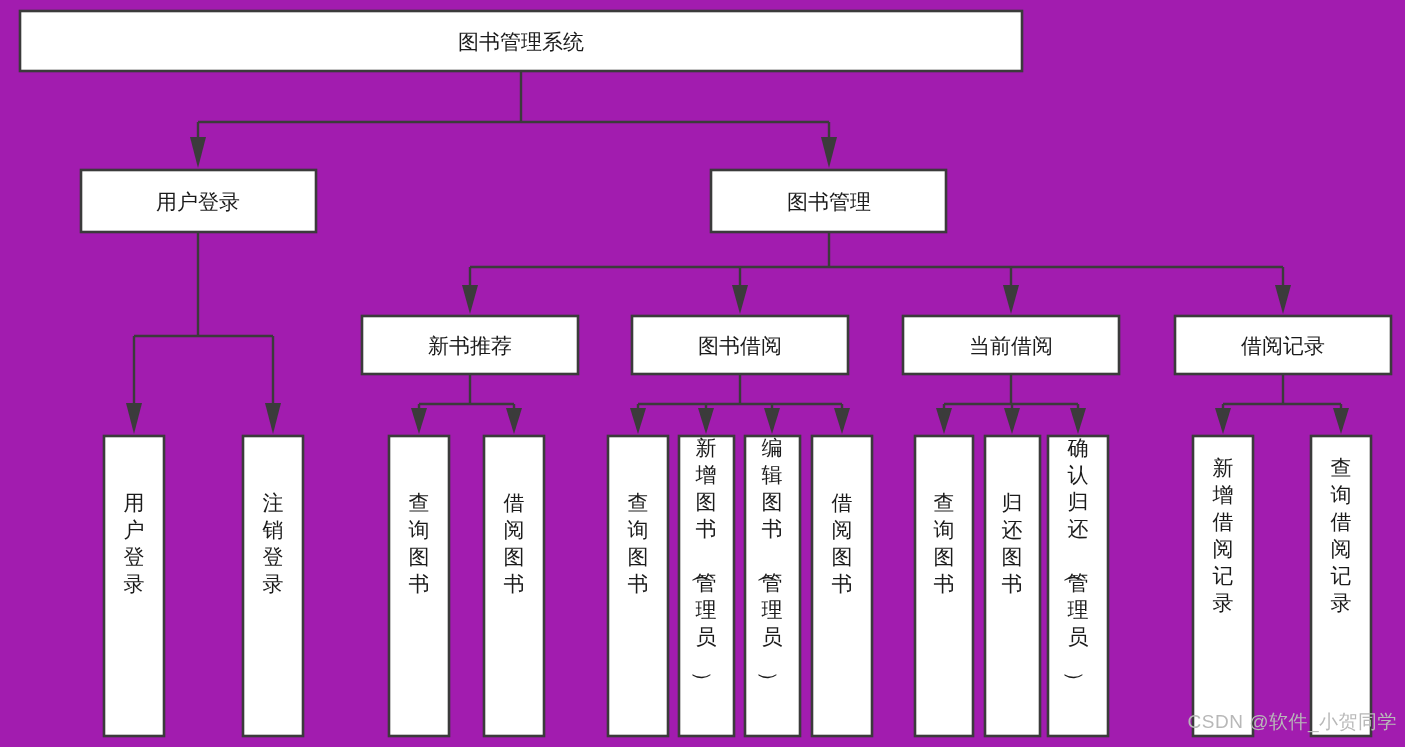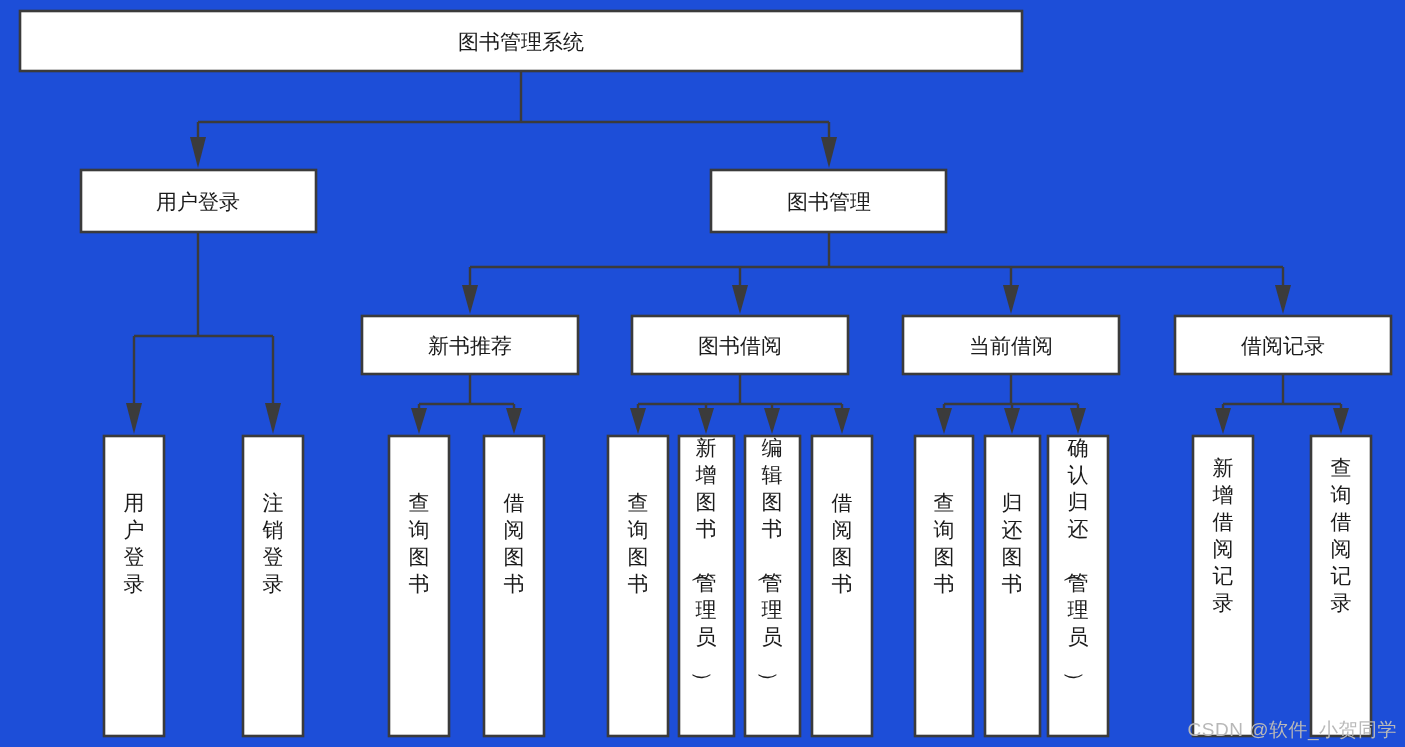--- a/index.html
+++ b/index.html
@@ -11,21 +11,21 @@
     width: 1405px;
     height: 747px;
     font-family: "Liberation Sans", "DejaVu Sans", sans-serif;
     overflow: hidden;
     position: relative;
   }
   #diagram-root {
     position: relative;
     width: 1405px;
     height: 747px;
-    background: #1d4ed8;
+    background: #a21caf;
   }
   svg#flow {
     position: absolute;
     left: 0;
     top: 0;
     width: 1405px;
     height: 747px;
     display: block;
   }
   .node-box {
@@ -51,21 +51,21 @@
   }
   .node-label-v {
     font-family: "Liberation Sans", "DejaVu Sans", sans-serif;
     font-size: 21px;
     fill: #1b1b1b;
     text-anchor: middle;
   }
   .watermark {
     position: absolute;
     right: 8px;
-    bottom: 4px;
+    bottom: 12px;
     font-family: "Liberation Sans", "DejaVu Sans", sans-serif;
     font-size: 19px;
     color: #b8b8b8;
     white-space: nowrap;
     letter-spacing: 0.5px;
     pointer-events: none;
   }
 </style>
 </head>
 <body>

